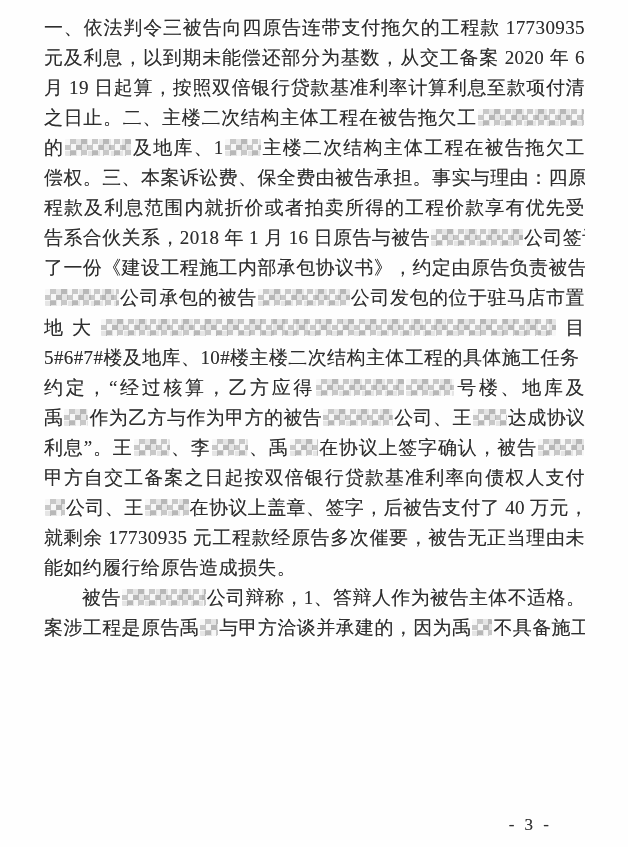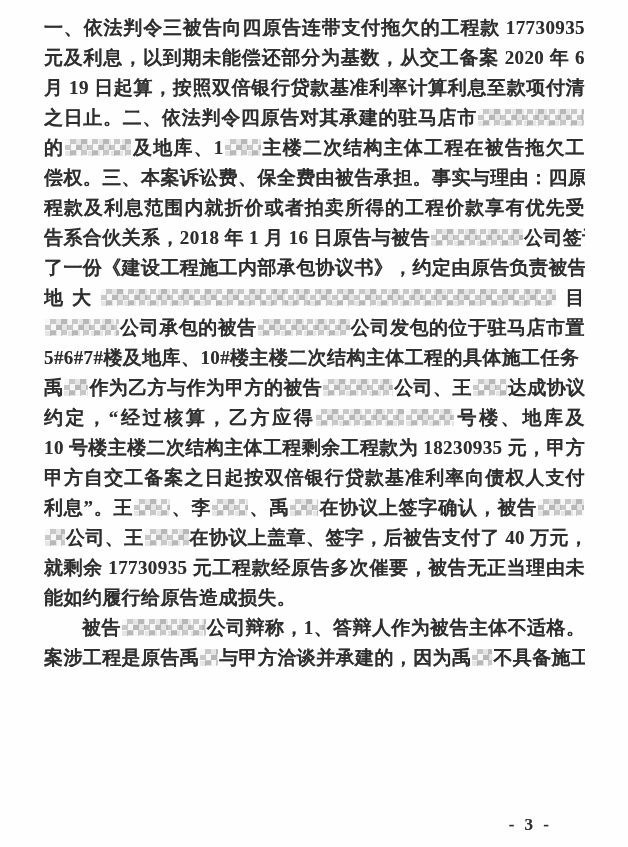--- a/index.html
+++ b/index.html
@@ -8,21 +8,20 @@
     background: #ffffff;
   }
   .page {
     position: relative;
     width: 628px;
     height: 847px;
     background: #fefefe;
     font-family: "Liberation Serif", "DejaVu Serif", serif;
     color: #2e2e2e;
     overflow: hidden;
-    font-weight: bold;
   }
   .text-block {
     position: absolute;
     left: 44px;
     top: 13px;
     width: 541px;
   }
   .line {
     height: 30px;
     line-height: 30px;
@@ -64,34 +63,33 @@
   }
 </style>
 </head>
 <body>
 
 <div class="page">
   <div class="text-block">
       <div class="line"><span class="t">一、依法判令三被告向四原告连带支付拖欠的工程款 17730935</span></div>
       <div class="line"><span class="t">元及利息，以到期未能偿还部分为基数，从交工备案 2020 年 6</span></div>
       <div class="line"><span class="t">月 19 日起算，按照双倍银行贷款基准利率计算利息至款项付清</span></div>
-      <div class="line"><span class="t">之日止。二、依法判令四原告对其承建的驻马店市</span><span class="redact" style="width: 106px;"></span></div>
+      <div class="line"><span class="t">之日止。二、主楼二次结构主体工程在被告拖欠工</span><span class="redact" style="width: 106px;"></span></div>
       <div class="line"><span class="t">的</span><span class="redact" style="width: 66px;"></span><span class="t">及地库、1</span><span class="redact" style="width: 36px;"></span><span class="t">主楼二次结构主体工程在被告拖欠工</span></div>
       <div class="line"><span class="t">偿权。三、本案诉讼费、保全费由被告承担。事实与理由：四原</span></div>
       <div class="line"><span class="t">程款及利息范围内就折价或者拍卖所得的工程价款享有优先受</span></div>
       <div class="line"><span class="t">告系合伙关系，2018 年 1 月 16 日原告与被告</span><span class="redact" style="width: 92px;"></span><span class="t">公司签订</span></div>
       <div class="line"><span class="t">了一份《建设工程施工内部承包协议书》，约定由原告负责被告</span></div>
+      <div class="line"><span class="redact" style="width: 74px;"></span><span class="t">公司承包的被告</span><span class="redact" style="width: 92px;"></span><span class="t">公司发包的位于驻马店市置</span></div>
       <div class="line"><span class="t">地大</span><span class="redact" style="width: 455px;"></span><span class="t">目</span></div>
-      <div class="line"><span class="redact" style="width: 74px;"></span><span class="t">公司承包的被告</span><span class="redact" style="width: 92px;"></span><span class="t">公司发包的位于驻马店市置</span></div>
       <div class="line"><span class="t">5#6#7#楼及地库、10#楼主楼二次结构主体工程的具体施工任务，</span></div>
+      <div class="line"><span class="t">约定，“经过核算，乙方应得</span><span class="redact" style="width: 88px;"></span><span class="redact" style="width: 48px;"></span><span class="t">号楼、地库及</span></div>
       <div class="line"><span class="t">禹</span><span class="redact" style="width: 24px;"></span><span class="t">作为乙方与作为甲方的被告</span><span class="redact" style="width: 70px;"></span><span class="t">公司、王</span><span class="redact" style="width: 34px;"></span><span class="t">达成协议</span></div>
-      <div class="line"><span class="t">约定，“经过核算，乙方应得</span><span class="redact" style="width: 88px;"></span><span class="redact" style="width: 48px;"></span><span class="t">号楼、地库及</span></div>
-      <div class="line"><span class="t">10 号楼主楼二次结构主体工程剩余工程款为 18230935 元，甲方</span></div>
+      <div class="line"><span class="t">利息”。王</span><span class="redact" style="width: 36px;"></span><span class="t">、李</span><span class="redact" style="width: 36px;"></span><span class="t">、禹</span><span class="redact" style="width: 28px;"></span><span class="t">在协议上签字确认，被告</span><span class="redact" style="width: 46px;"></span></div>
       <div class="line"><span class="t">甲方自交工备案之日起按双倍银行贷款基准利率向债权人支付</span></div>
-      <div class="line"><span class="t">利息”。王</span><span class="redact" style="width: 36px;"></span><span class="t">、李</span><span class="redact" style="width: 36px;"></span><span class="t">、禹</span><span class="redact" style="width: 28px;"></span><span class="t">在协议上签字确认，被告</span><span class="redact" style="width: 46px;"></span></div>
       <div class="line"><span class="redact" style="width: 20px;"></span><span class="t">公司、王</span><span class="redact" style="width: 44px;"></span><span class="t">在协议上盖章、签字，后被告支付了 40 万元，</span></div>
       <div class="line"><span class="t">就剩余 17730935 元工程款经原告多次催要，被告无正当理由未</span></div>
       <div class="line short"><span class="t">能如约履行给原告造成损失。</span></div>
       <div class="line indent"><span class="t">被告</span><span class="redact" style="width: 84px;"></span><span class="t">公司辩称，1、答辩人作为被告主体不适格。</span></div>
       <div class="line"><span class="t">案涉工程是原告禹</span><span class="redact" style="width: 18px;"></span><span class="t">与甲方洽谈并承建的，因为禹</span><span class="redact" style="width: 20px;"></span><span class="t">不具备施工</span></div>
     </div>
   <div class="page-number">- 3 -</div>
 </div>
 
 </body></html>

